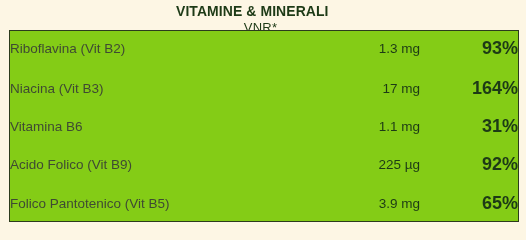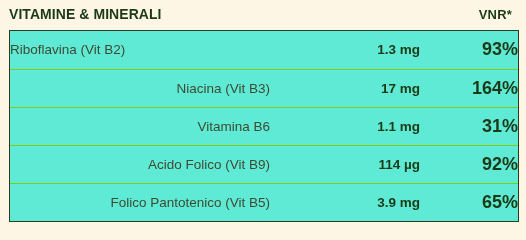--- a/index.html
+++ b/index.html
@@ -25,33 +25,34 @@
   
   .table-header {
     position: absolute;
     left: 9px;
     top: 2px;
     width: 503px;
     height: 24px;
     display: flex;
     align-items: center;
     justify-content: space-between;
+    flex-direction: column;
   }
   .header-title {
     font-size: 15.5px;
     font-weight: bold;
     color: #1d3a16;
     letter-spacing: 0.1px;
     transform: scaleX(0.9);
     transform-origin: left center;
     white-space: nowrap;
   }
   .header-vnr {
     font-size: 13px;
-    font-weight: bold;
+    font-weight: normal;
     color: #1d3a16;
     letter-spacing: 0.2px;
     white-space: nowrap;
   }
 
   
   .nutrient-table {
     position: absolute;
     left: 9px;
     top: 30px;
@@ -63,40 +64,39 @@
   }
   .nutrient-table table {
     width: 100%;
     border-collapse: collapse;
     table-layout: fixed;
   }
   .nutrient-table tr {
     height: 38px;
   }
   .nutrient-table tr + tr td {
-    border-top: 1px solid #84cc16;
-    text-align: right;
+    border-top: 6px solid #84cc16;
   }
   .nutrient-table td {
     padding: 0;
     vertical-align: middle;
-    background: #5eead4;
+    background: #84cc16;
   }
 
   .cell-name {
     padding-left: 8px;
     font-size: 13.5px;
     color: #3f4a33;
     white-space: nowrap;
   }
   .cell-amount {
     text-align: right;
     padding-right: 8px;
     font-size: 13.5px;
-    font-weight: bold;
+    font-weight: normal;
     color: #1d3a16;
     white-space: nowrap;
     width: 150px;
   }
   .cell-vnr {
     text-align: right;
     padding-right: 7px;
     font-size: 18px;
     font-weight: bold;
     color: #1d3a16;
@@ -127,21 +127,21 @@
           <td class="cell-amount">17 mg</td>
           <td class="cell-vnr">164%</td>
         </tr>
         <tr>
           <td class="cell-name">Vitamina B6</td>
           <td class="cell-amount">1.1 mg</td>
           <td class="cell-vnr">31%</td>
         </tr>
         <tr>
           <td class="cell-name">Acido Folico (Vit B9)</td>
-          <td class="cell-amount">114 µg</td>
+          <td class="cell-amount">225 µg</td>
           <td class="cell-vnr">92%</td>
         </tr>
         <tr>
           <td class="cell-name">Folico Pantotenico (Vit B5)</td>
           <td class="cell-amount">3.9 mg</td>
           <td class="cell-vnr">65%</td>
         </tr>
       </tbody>
     </table>
   </div>

